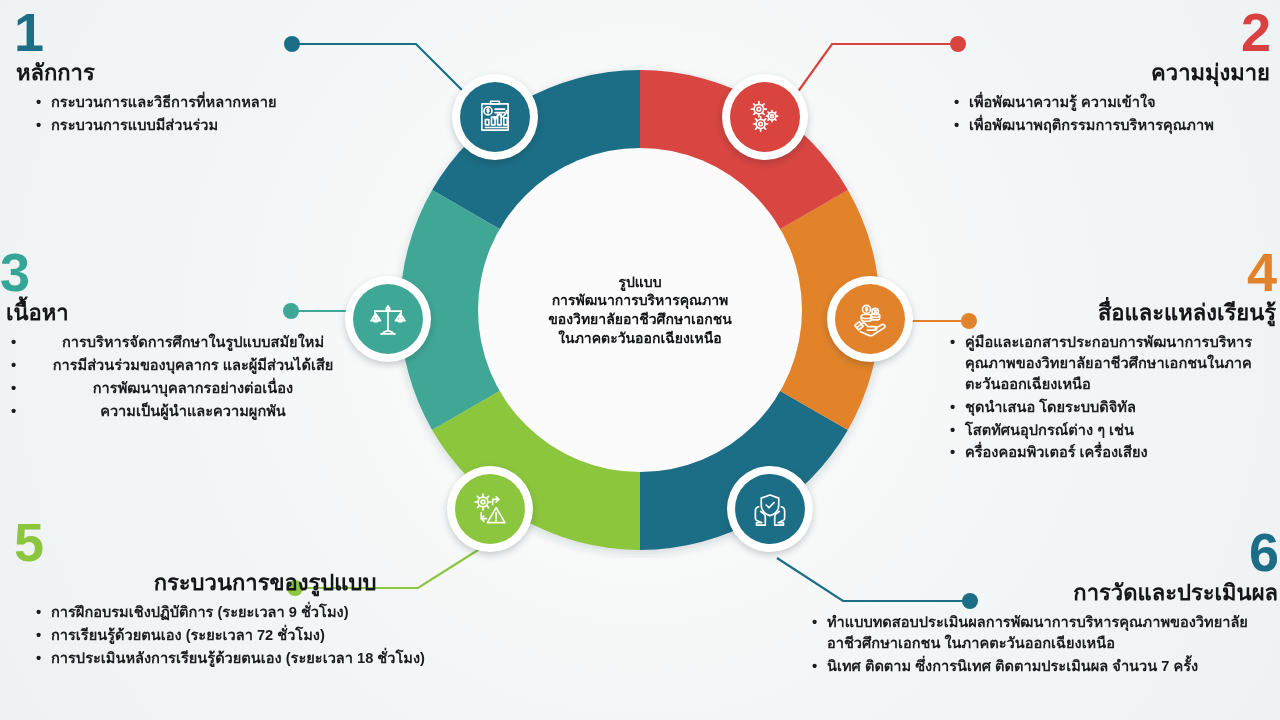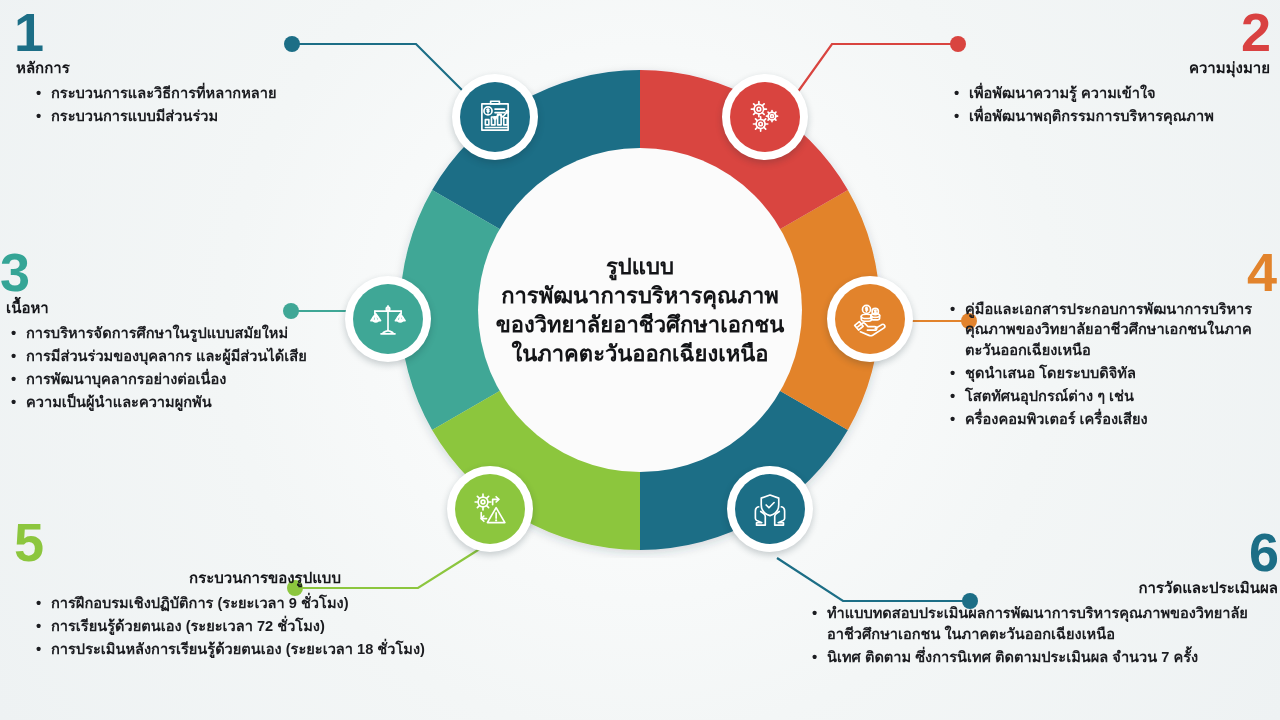--- a/index.html
+++ b/index.html
@@ -16,21 +16,21 @@
   #wires{position:absolute;left:0;top:0;width:1280px;height:720px;z-index:1;}
 
   
   .block{position:absolute;z-index:3;}
   .num{
     font-size:54px;font-weight:700;line-height:0.9;
     font-family:"Liberation Sans","DejaVu Sans",sans-serif;
     margin:0 0 2px 0;letter-spacing:-1px;
   }
   .head{
-    font-size:15px;font-weight:700;color:#15161a;margin:0 0 6px 0;
+    font-size:22px;font-weight:700;color:#15161a;margin:0 0 6px 0;
     line-height:1.25;
   }
   ul.items{list-style:none;margin:0;padding:0;}
   ul.items li{
     position:relative;padding-left:17px;
     font-size:14.6px;font-weight:700;color:#1b1c20;
     line-height:1.43;margin-bottom:2px;
   }
   ul.items li::before{
     content:"•";position:absolute;left:2px;top:-1px;font-size:15px;color:#1b1c20;
@@ -49,33 +49,33 @@
   #b1 .num{color:#1c6e86;}
   #b2 .num{color:#d94141;}
   #b3 .num{color:#35a596;}
   #b4 .num{color:#e2832c;}
   #b5 .num{color:#8cc63e;}
   #b6 .num{color:#1c6e86;}
 
   #b1 .head{padding-left:2px;}
   #b1 ul.items{padding-left:20px;}
   #b3 .head{padding-left:6px;}
-  #b3 ul.items{padding-left:9px;}
+  #b3 ul.items{padding-left:9px;text-align:center;}
   #b5 .head{padding-left:2px;text-align:center;}
   #b5 ul.items{padding-left:20px;}
   #b2 ul.items,#b4 ul.items,#b6 ul.items{padding-left:10px;}
 
   
   #donut{position:absolute;left:392px;top:62px;width:496px;height:496px;z-index:2;}
   #hub{
     position:absolute;left:478px;top:148px;width:324px;height:324px;border-radius:50%;
     background:#fbfbfb;z-index:3;display:flex;align-items:center;justify-content:center;
   }
   #hubtxt{width:300px;text-align:center;font-weight:700;color:#131417;
-    font-size:22px;line-height:1.33;}
+    font-size:14px;line-height:1.33;}
   #hubtxt .l1{display:block;}
 
   
   .bub{
     position:absolute;width:86px;height:86px;border-radius:50%;
     background:#ffffff;z-index:5;
     box-shadow:0 3px 7px rgba(20,40,50,0.22);
     display:flex;align-items:center;justify-content:center;
   }
   .bub .disc{
@@ -286,20 +286,21 @@
     <ul class="items">
       <li>การบริหารจัดการศึกษาในรูปแบบสมัยใหม่</li>
       <li>การมีส่วนร่วมของบุคลากร และผู้มีส่วนได้เสีย</li>
       <li>การพัฒนาบุคลากรอย่างต่อเนื่อง</li>
       <li>ความเป็นผู้นำและความผูกพัน</li>
     </ul>
   </div>
 
   <div class="block" id="b4">
     <div class="num ar">4</div>
+    <div class="head ar">สื่อและแหล่งเรียนรู้</div>
     <ul class="items">
       <li>คู่มือและเอกสารประกอบการพัฒนาการบริหารคุณภาพของวิทยาลัยอาชีวศึกษาเอกชนในภาคตะวันออกเฉียงเหนือ</li>
       <li>ชุดนำเสนอ โดยระบบดิจิทัล</li>
       <li>โสตทัศนอุปกรณ์ต่าง ๆ เช่น</li>
       <li> ครื่องคอมพิวเตอร์ เครื่องเสียง</li>
     </ul>
   </div>
 
   <div class="block" id="b5">
     <div class="num">5</div>

